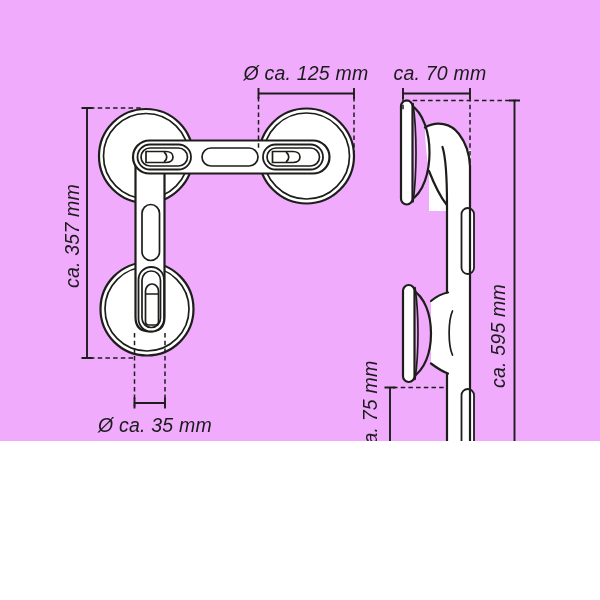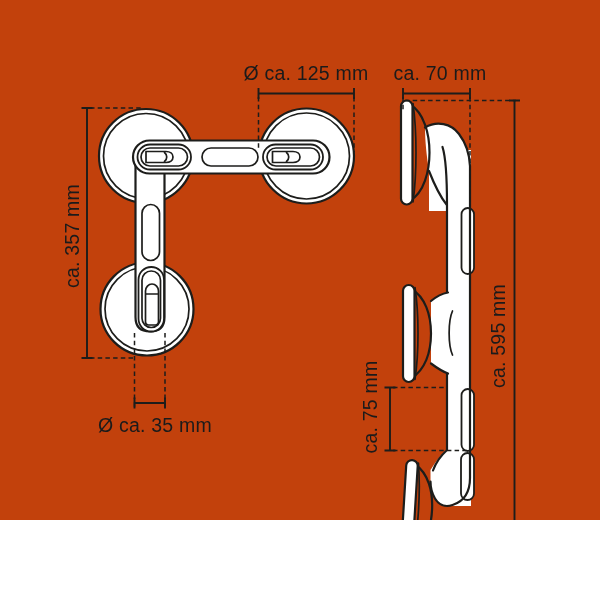--- a/index.html
+++ b/index.html
@@ -1,17 +1,17 @@
 <!DOCTYPE html>
 <html><head>
 <meta charset="utf-8">
 <style>
   html,body{margin:0;padding:0;background:#fff;}
-  #stage{position:relative;width:600px;height:520px;background:#c2410c;overflow:hidden;
-         font-family:"Liberation Sans", sans-serif;}
+  #stage{position:relative;width:600px;height:441px;background:#f0abfc;overflow:hidden;
+         font-family:"Liberation Sans", sans-serif;font-style:italic;}
   svg{display:block}
   svg text{font-family:"Liberation Sans", sans-serif;font-size:19.5px;fill:#1b1b1b;letter-spacing:.2px;}
   .s1{fill:none;stroke:#1d1d1b;stroke-width:2.2;stroke-linecap:round;stroke-linejoin:round;}
   .s2{fill:none;stroke:#1d1d1b;stroke-width:1.7;stroke-linecap:round;stroke-linejoin:round;}
   .sf{fill:#ffffff;stroke:#1d1d1b;stroke-width:2.2;}
   .sf2{fill:#ffffff;stroke:#1d1d1b;stroke-width:1.8;}
   .fw{fill:#ffffff;stroke:none;}
   .dim{fill:none;stroke:#1d1d1b;stroke-width:1.9;stroke-linecap:butt;}
   .dash{fill:none;stroke:#1d1d1b;stroke-width:1.5;stroke-dasharray:4.5 3.2;stroke-linecap:butt;}
 </style>

